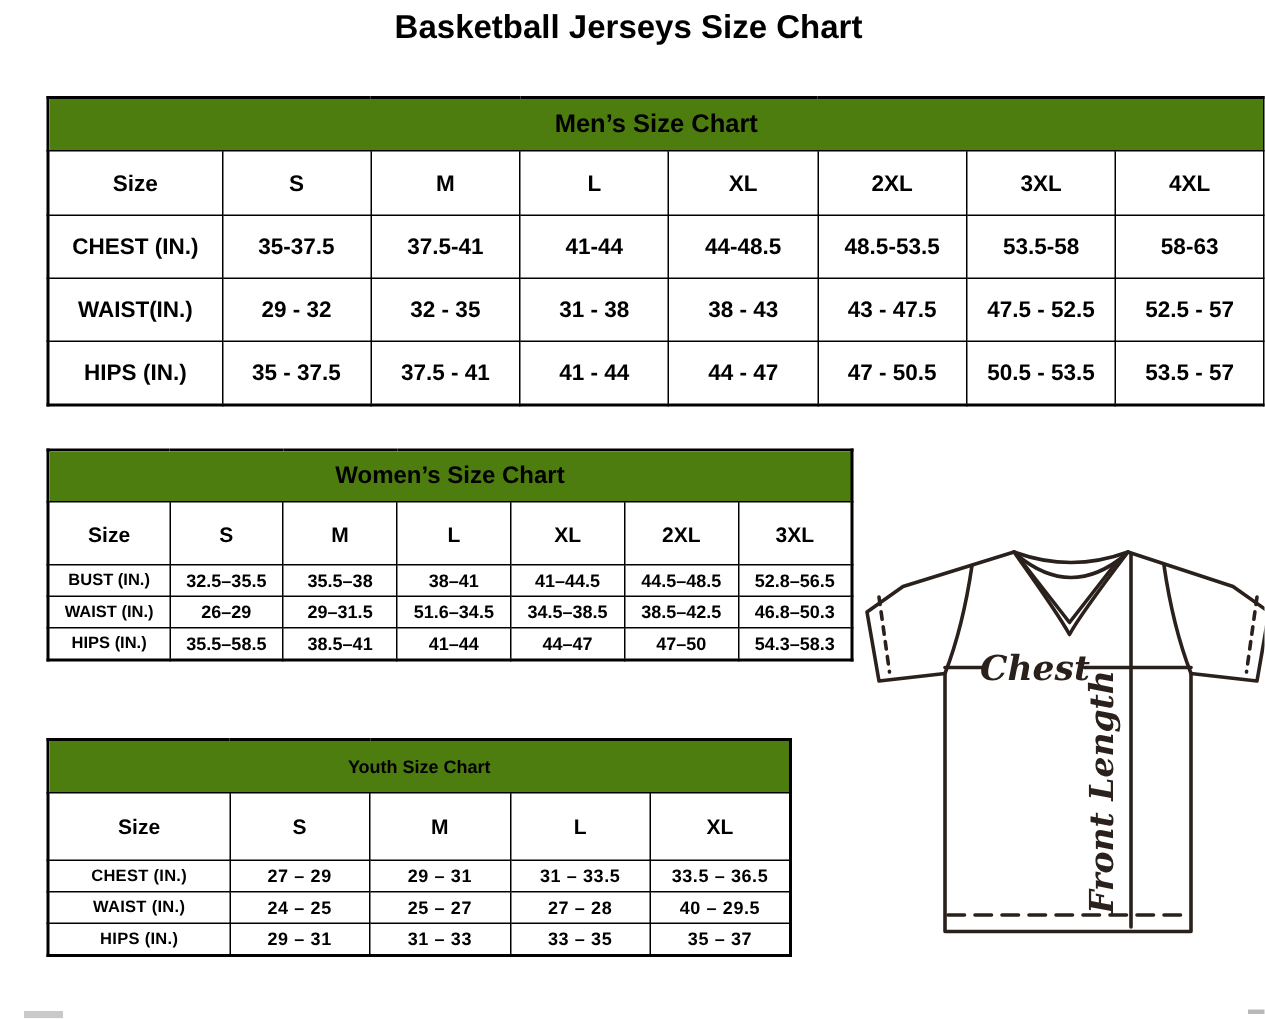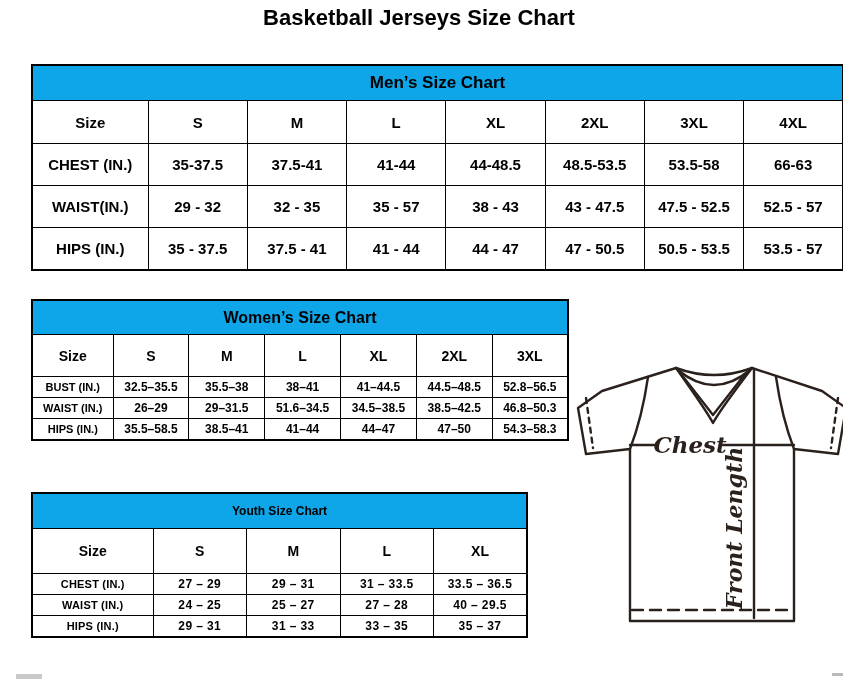--- a/index.html
+++ b/index.html
@@ -7,21 +7,21 @@
     position:relative; width:843px; height:679px; background:#ffffff;
     font-family:"Liberation Sans", sans-serif; color:#000; overflow:hidden;margin-left:16px;
   }
   .page-title {
     position:absolute; top:5px; left:0; width:806px; margin:0;
     text-align:center; font-size:22px; font-weight:bold; color:#000;
   }
   .tbl { position:absolute; }
   .tbl table { border-collapse:collapse; width:100%; table-layout:fixed; border:2px solid #000; }
   .tbl td { border:1px solid #000; text-align:center; font-weight:bold; padding:0 2px; vertical-align:middle; overflow:hidden; }
-  .tbl .tbl-title { background:#0ea5e9; }
+  .tbl .tbl-title { background:#4d7c0f; }
 
   .mens  { left:15px; top:64px;  width:813px; }
   .mens .tbl-title { height:34px; font-size:17px; }
   .mens .head-row td { height:42px; font-size:15px; }
   .mens .data-row td { height:41px; font-size:15px; }
 
   .womens { left:15px; top:299px; width:538px; }
   .womens .tbl-title { height:33px; font-size:16px; }
   .womens .head-row td { height:41px; font-size:14px; }
   .womens .data-row td { height:20px; font-size:12px; }
@@ -77,27 +77,27 @@
             <td>4XL</td>
           </tr>
           <tr class="data-row">
             <td>CHEST (IN.)</td>
             <td>35-37.5</td>
             <td>37.5-41</td>
             <td>41-44</td>
             <td>44-48.5</td>
             <td>48.5-53.5</td>
             <td>53.5-58</td>
-            <td>66-63</td>
+            <td>58-63</td>
           </tr>
           <tr class="data-row">
             <td>WAIST(IN.)</td>
             <td>29 - 32</td>
             <td>32 - 35</td>
-            <td>35 - 57</td>
+            <td>31 - 38</td>
             <td>38 - 43</td>
             <td>43 - 47.5</td>
             <td>47.5 - 52.5</td>
             <td>52.5 - 57</td>
           </tr>
           <tr class="data-row">
             <td>HIPS (IN.)</td>
             <td>35 - 37.5</td>
             <td>37.5 - 41</td>
             <td>41 - 44</td>

